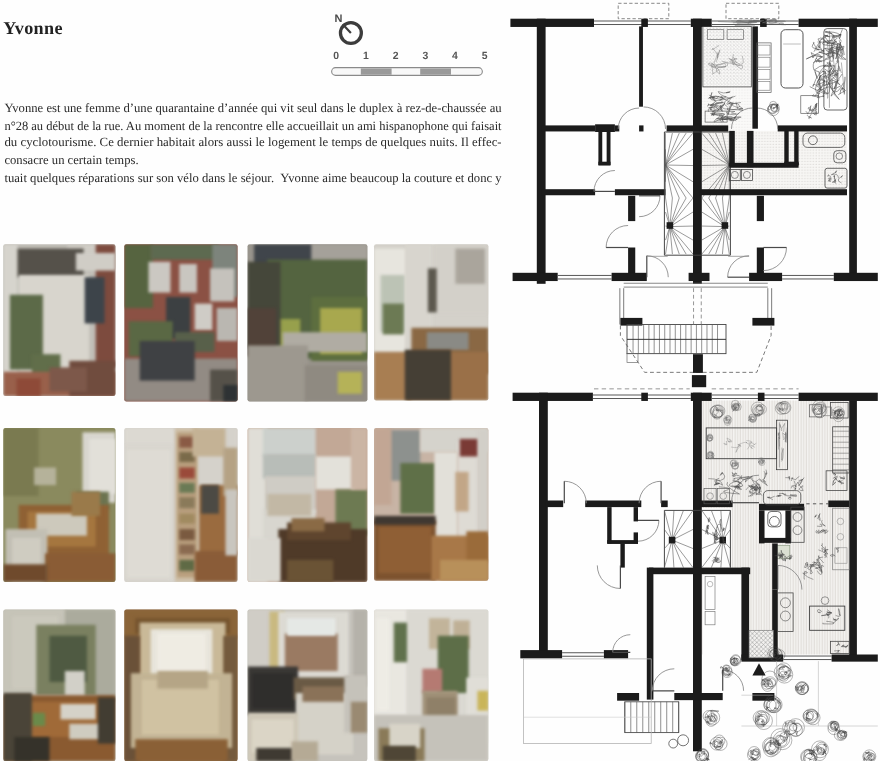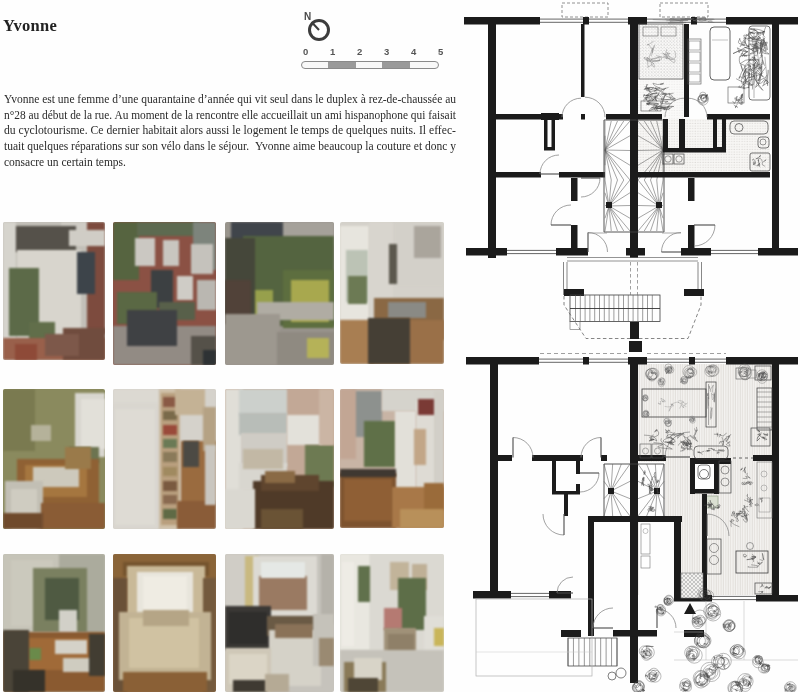--- a/index.html
+++ b/index.html
@@ -33,22 +33,22 @@
 <div class="b" style="left:5px;top:15px;width:136px;height:6px;border:1.4px solid #8a8a8a;border-radius:4px;background:#f8f8f8;overflow:hidden">
 <div class="b" style="left:25.5px;top:0;width:28px;height:8px;background:#9a9a9a"></div>
 <div class="b" style="left:80px;top:0;width:28px;height:8px;background:#9a9a9a"></div>
 </div>
 </div>
 
 <div id="para">
     <div style="white-space:nowrap;height:15.7px;transform:scaleX(1.0015);transform-origin:0 0">Yvonne est une femme d’une quarantaine d’année qui vit seul dans le duplex à rez-de-chaussée au</div>
     <div style="white-space:nowrap;height:15.7px;transform:scaleX(0.9895);transform-origin:0 0">n°28 au début de la rue. Au moment de la rencontre elle accueillait un ami hispanophone qui faisait</div>
     <div style="white-space:nowrap;height:15.7px;transform:scaleX(1.0151);transform-origin:0 0">du cyclotourisme. Ce dernier habitait alors aussi le logement le temps de quelques nuits. Il effec-</div>
+    <div style="white-space:nowrap;height:15.7px;transform:scaleX(1.0);transform-origin:0 0">consacre un certain temps.</div>
     <div style="white-space:nowrap;height:15.7px;transform:scaleX(1.0007);transform-origin:0 0">tuait quelques réparations sur son vélo dans le séjour. Yvonne aime beaucoup la couture et donc y</div>
-    <div style="white-space:nowrap;height:15.7px;transform:scaleX(1.0);transform-origin:0 0">consacre un certain temps.</div>
   </div>
 
 <div class="ph" style="left:3px;top:222px;width:102px;height:138px;background:#c2bfb8">
     <div class="b" style="left:0px;top:0px;width:13px;height:138px;background:#d6d4cd"></div>
     <div class="b" style="left:58px;top:0px;width:47px;height:22px;background:#cfccc5"></div>
     <div class="b" style="left:13px;top:4px;width:60px;height:26px;background:#55514a"></div>
     <div class="b" style="left:14px;top:28px;width:64px;height:88px;background:#d8d5cd"></div>
     <div class="b" style="left:84px;top:0px;width:18px;height:112px;background:#7d4b3e"></div>
     <div class="b" style="left:66px;top:8px;width:36px;height:16px;background:#d0cdc6"></div>
     <div class="b" style="left:74px;top:30px;width:18px;height:42px;background:#3d444a"></div>

